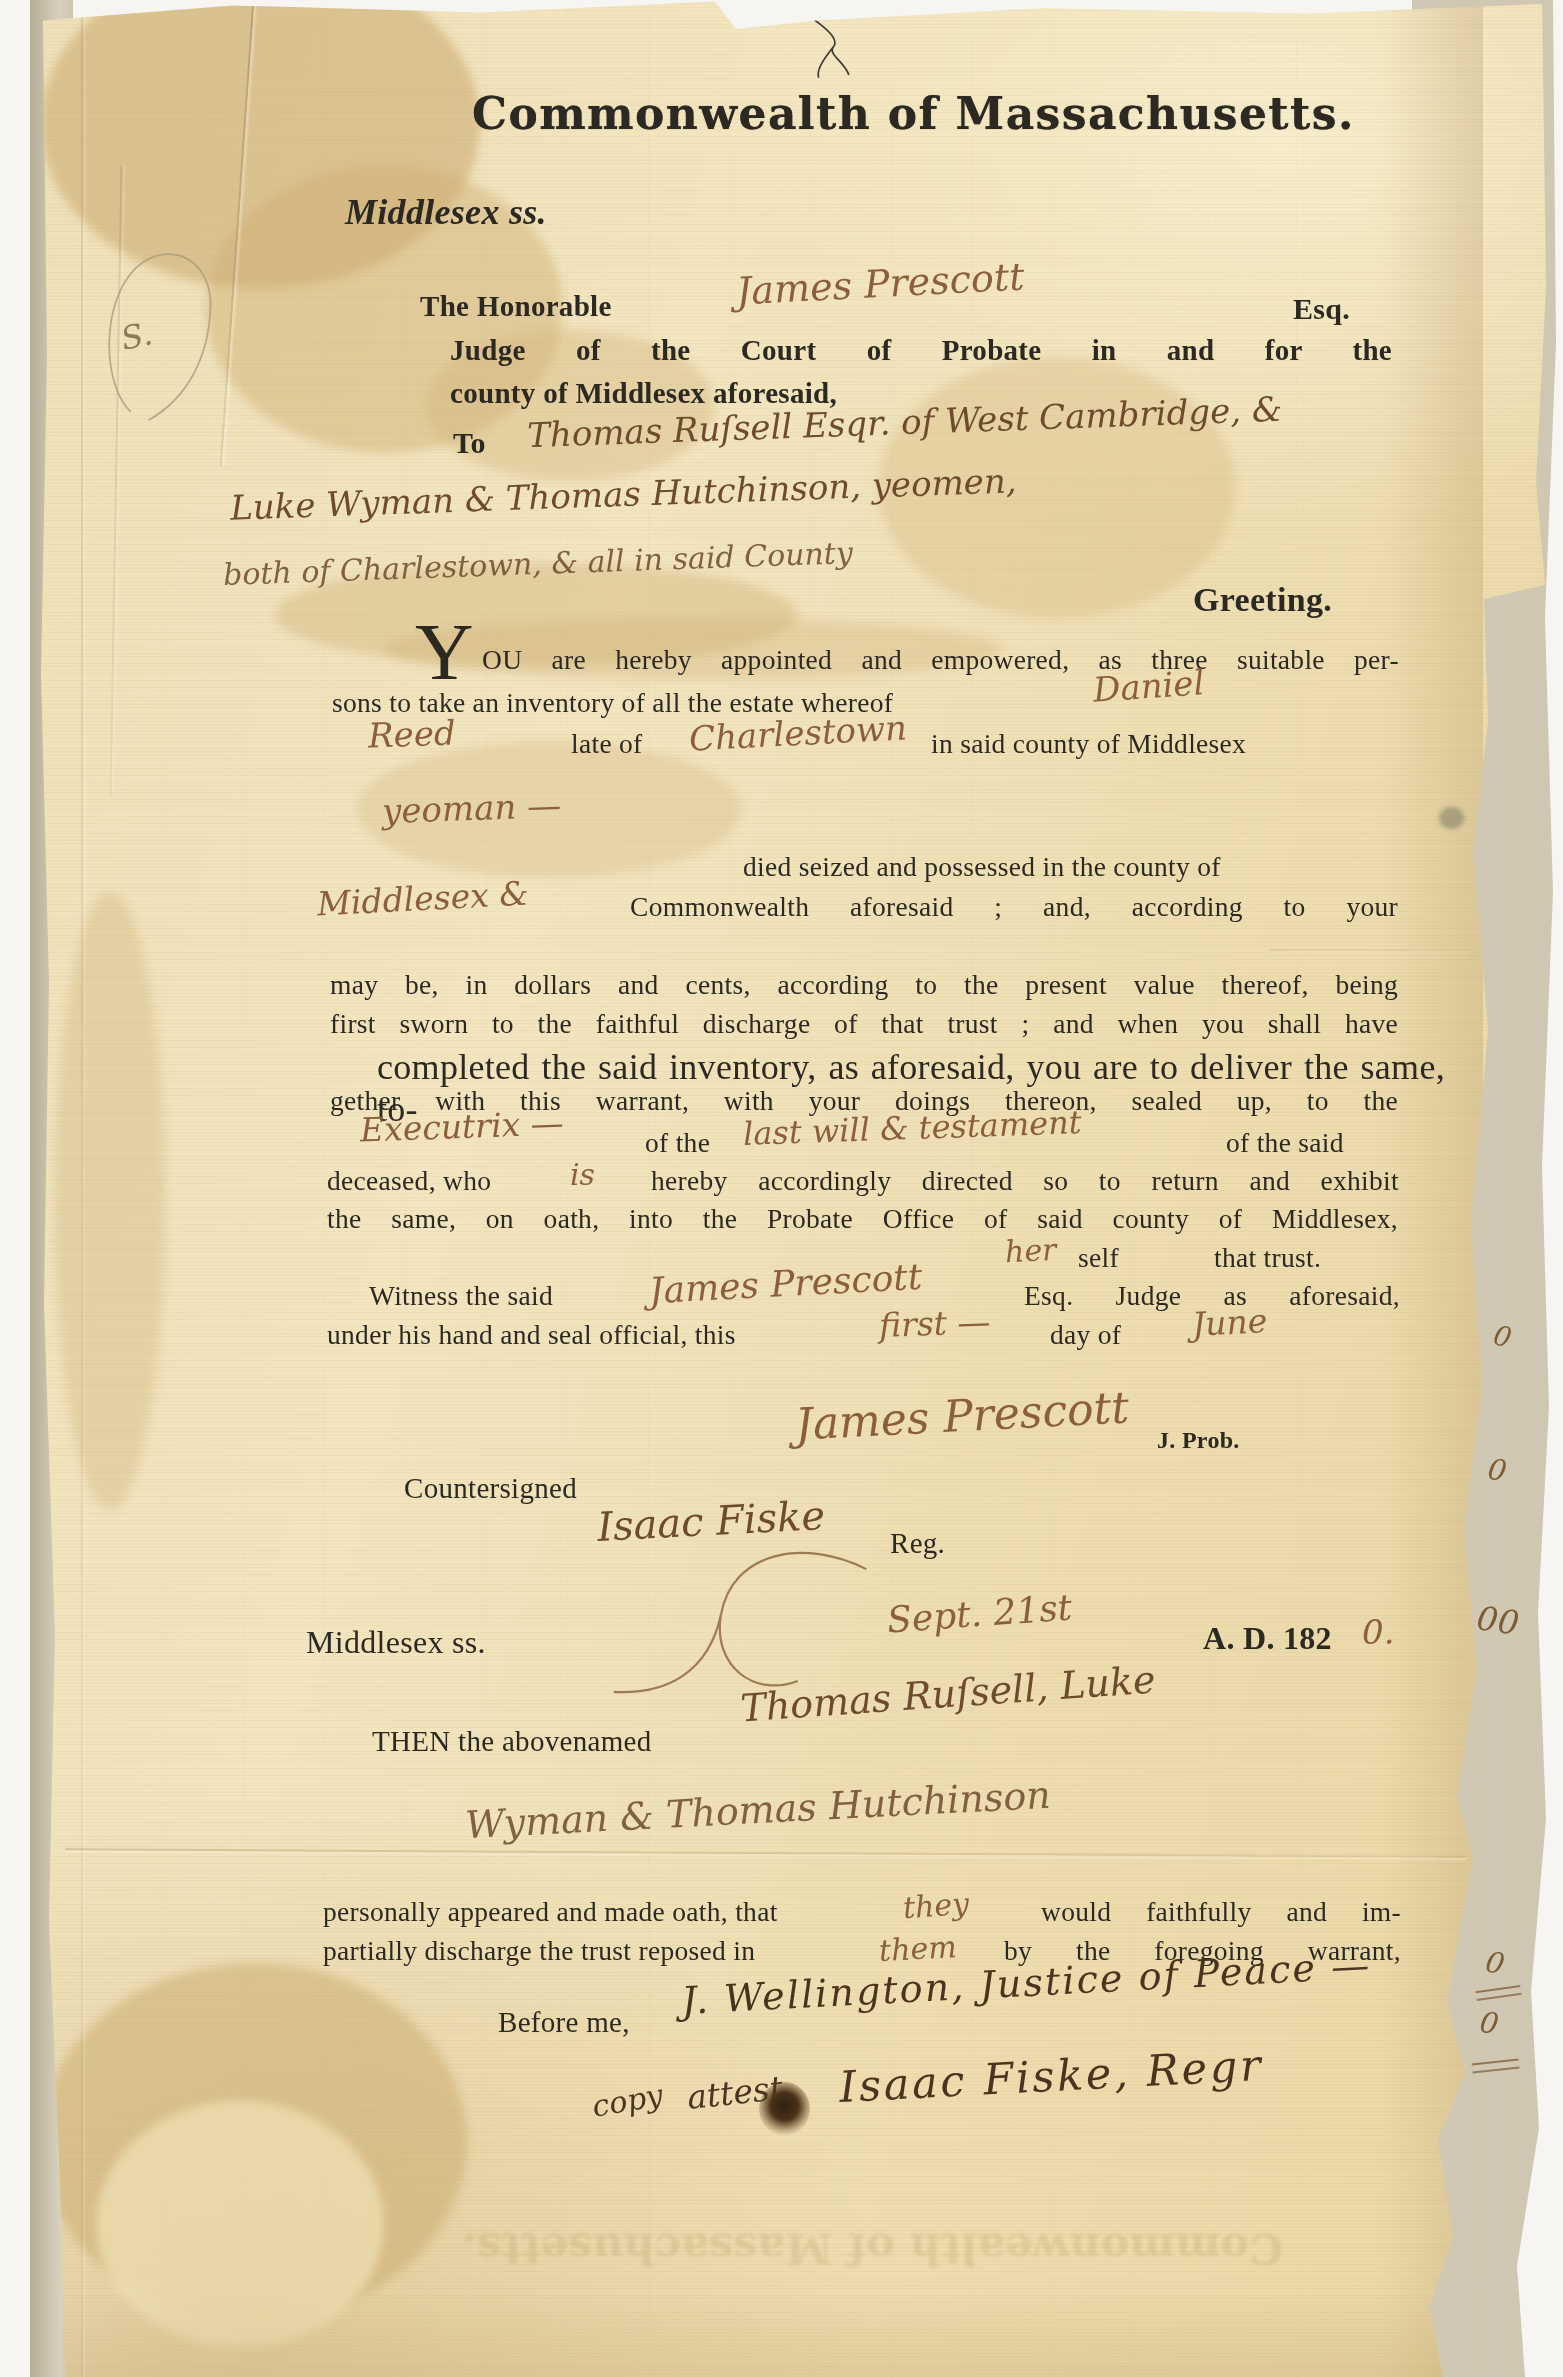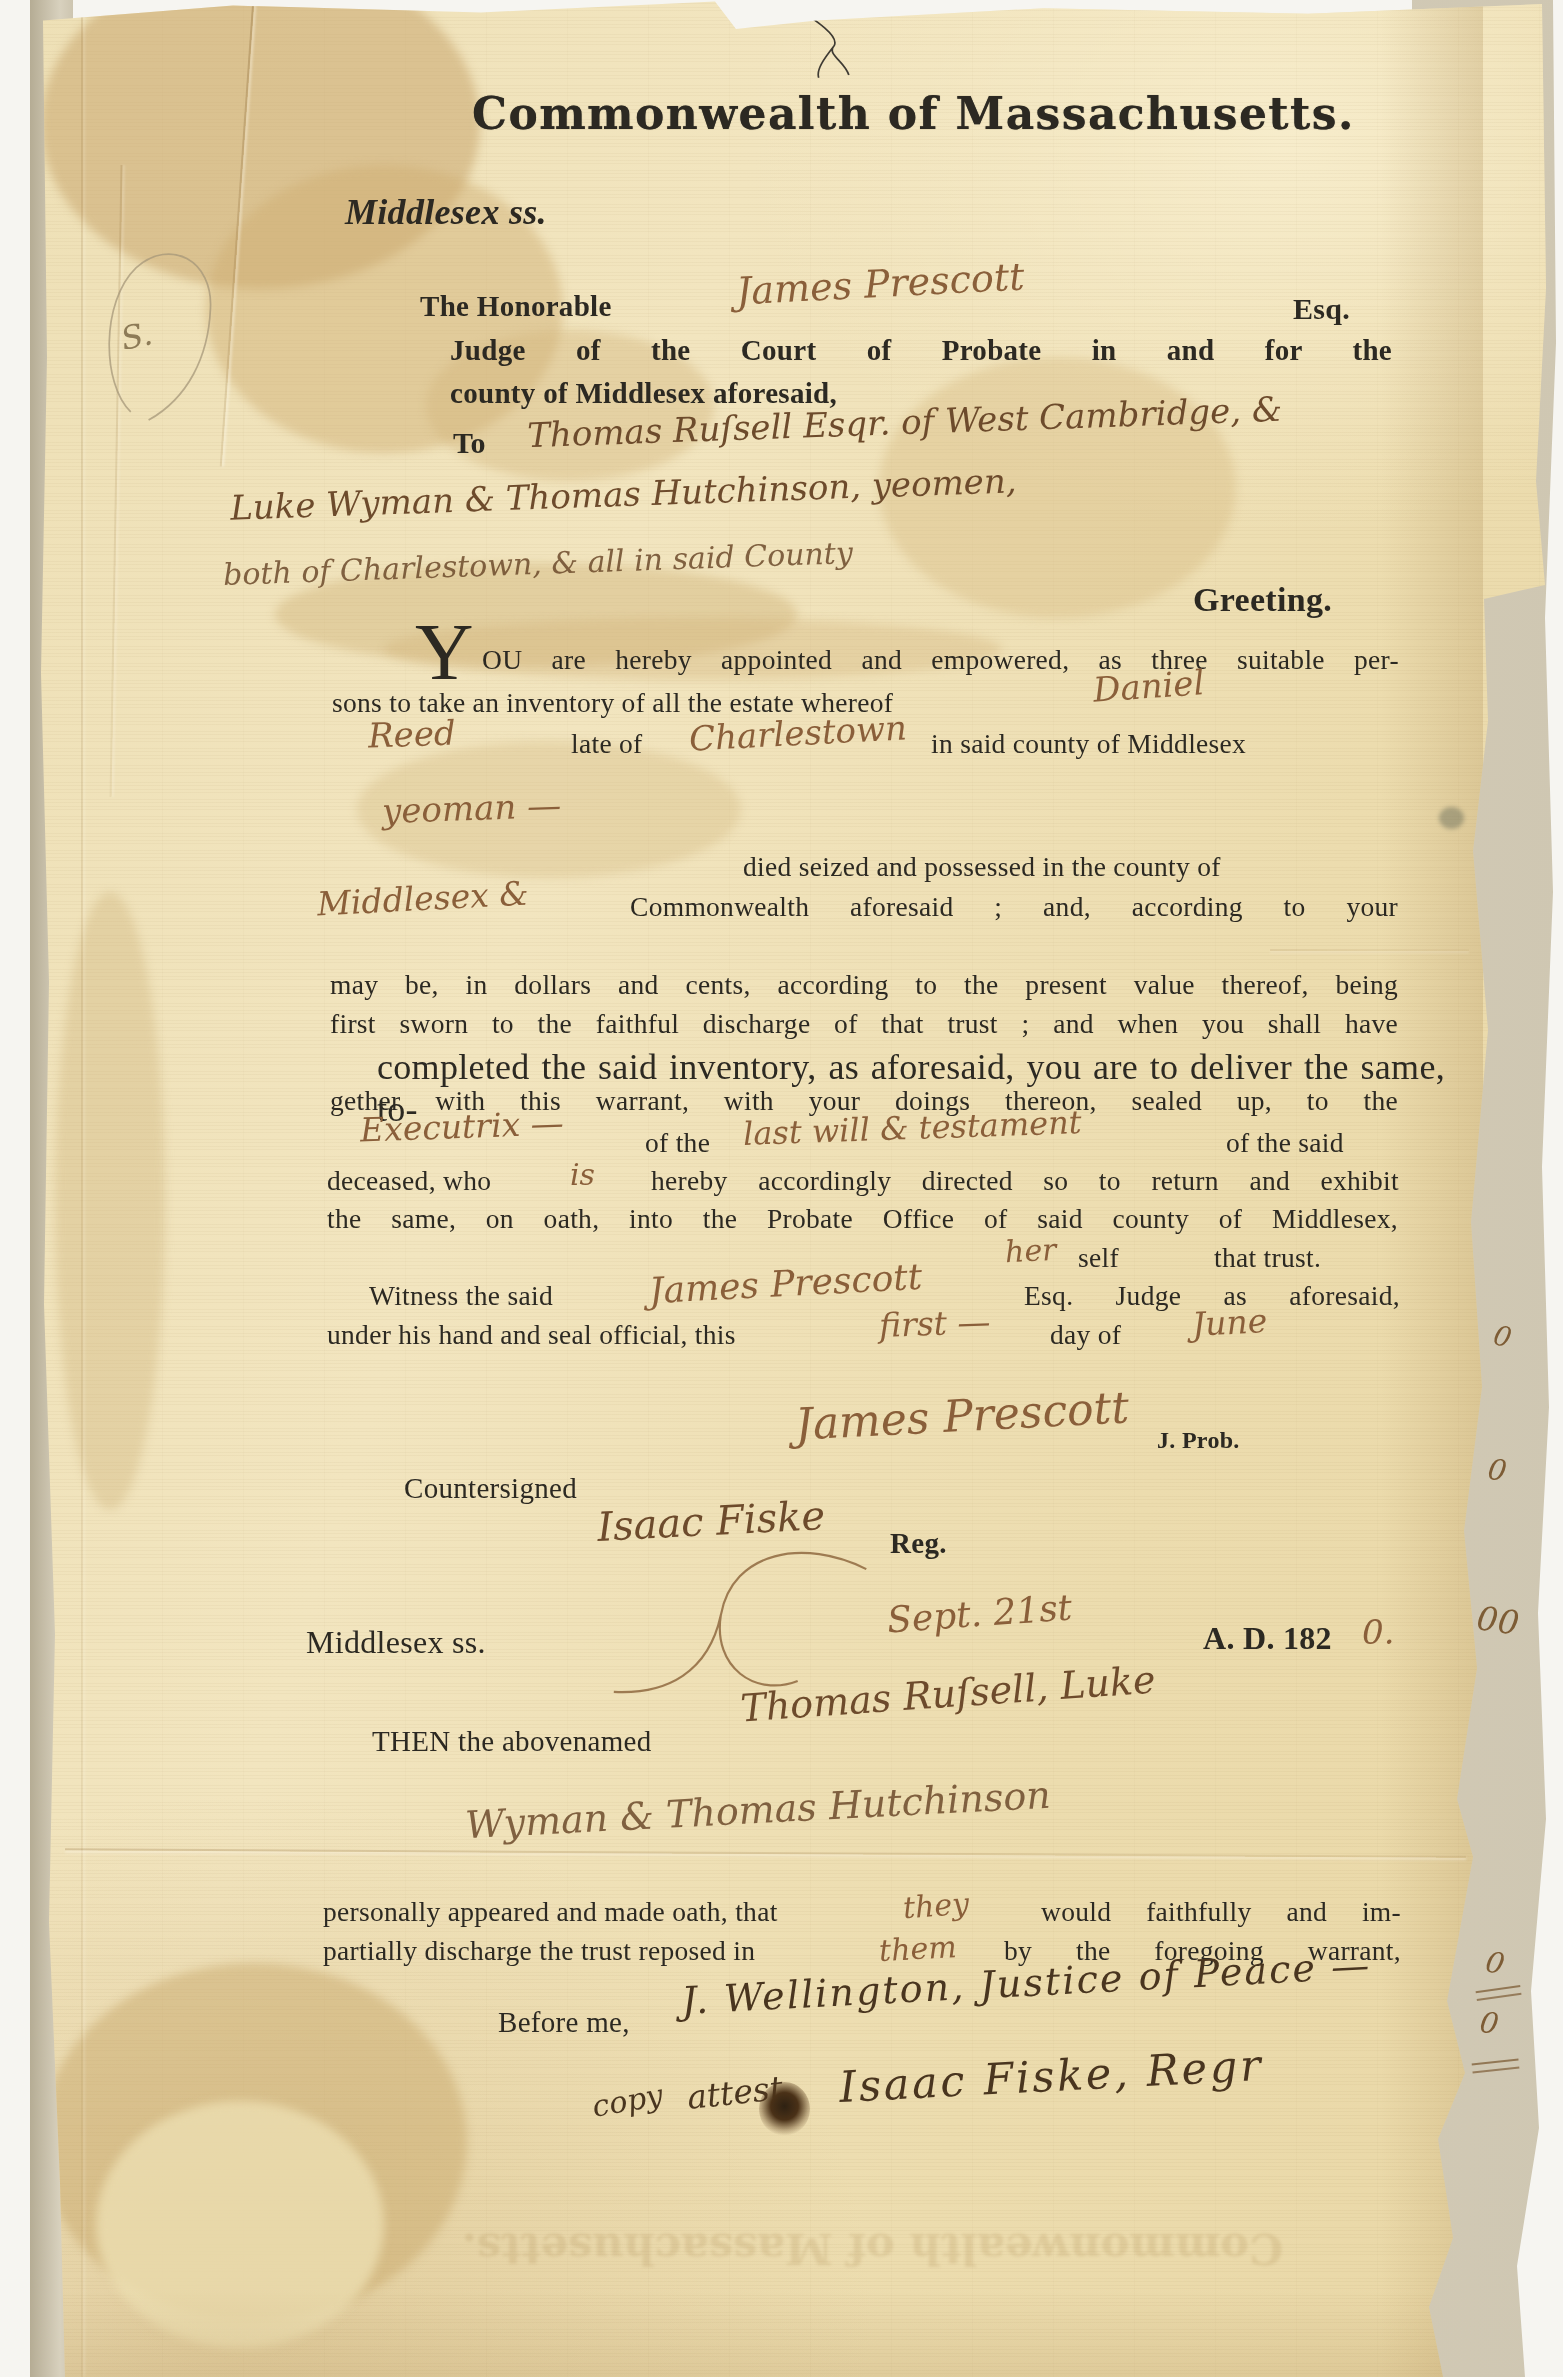--- a/index.html
+++ b/index.html
@@ -158,21 +158,21 @@
     <div class="pr just" style="left:1024px;top:1280px;width:376px;font-size:27.5px;">Esq. Judge as aforesaid,</div>
     <div class="pr" style="left:327px;top:1319px;font-size:27.5px;">under his hand and seal official, this</div>
     <div class="hw hw-light" style="left:879px;top:1304px;font-size:33px;transform:rotate(-2deg);">first —</div>
     <div class="pr" style="left:1050px;top:1319px;font-size:27.5px;">day of</div>
     <div class="hw hw-light" style="left:1192px;top:1303px;font-size:33px;transform:rotate(-3deg);">June</div>
 
     <div class="hw hw-light" style="left:795px;top:1390px;font-size:44px;transform:rotate(-3deg);">James Prescott</div>
     <div class="pr" style="left:1157px;top:1427px;font-size:24px;font-weight:bold;">J. Prob.</div>
     <div class="pr" style="left:404px;top:1472px;font-size:29px;">Countersigned</div>
     <div class="hw hw-mid" style="left:597px;top:1498px;font-size:40px;transform:rotate(-3deg);">Isaac Fiske</div>
-    <div class="pr" style="left:890px;top:1527px;font-size:29px;font-weight:bold;">Reg.</div>
+    <div class="pr" style="left:890px;top:1527px;font-size:29px;">Reg.</div>
 
     <div class="pr" style="left:306px;top:1624px;font-size:32px;">Middlesex ss.</div>
     <svg class="abs" style="left:585px;top:1538px;" width="295" height="172" viewBox="0 0 430 250">
       <path d="M 410,45 C 320,0 215,18 198,112 C 186,188 248,232 310,208 M 198,112 C 180,195 120,228 42,224" stroke="#8a6138" stroke-width="3.2" fill="none" opacity=".8"></path>
     </svg>
     <div class="hw hw-light" style="left:887px;top:1593px;font-size:36px;transform:rotate(-4deg);">Sept. 21st</div>
     <div class="pr" style="left:1203px;top:1620px;font-size:32px;font-weight:bold;">A. D. 182</div>
     <div class="hw hw-light" style="left:1362px;top:1612px;font-size:34px;">0.</div>
 
     <div class="pr" style="left:372px;top:1725px;font-size:29px;">THEN the abovenamed</div>

